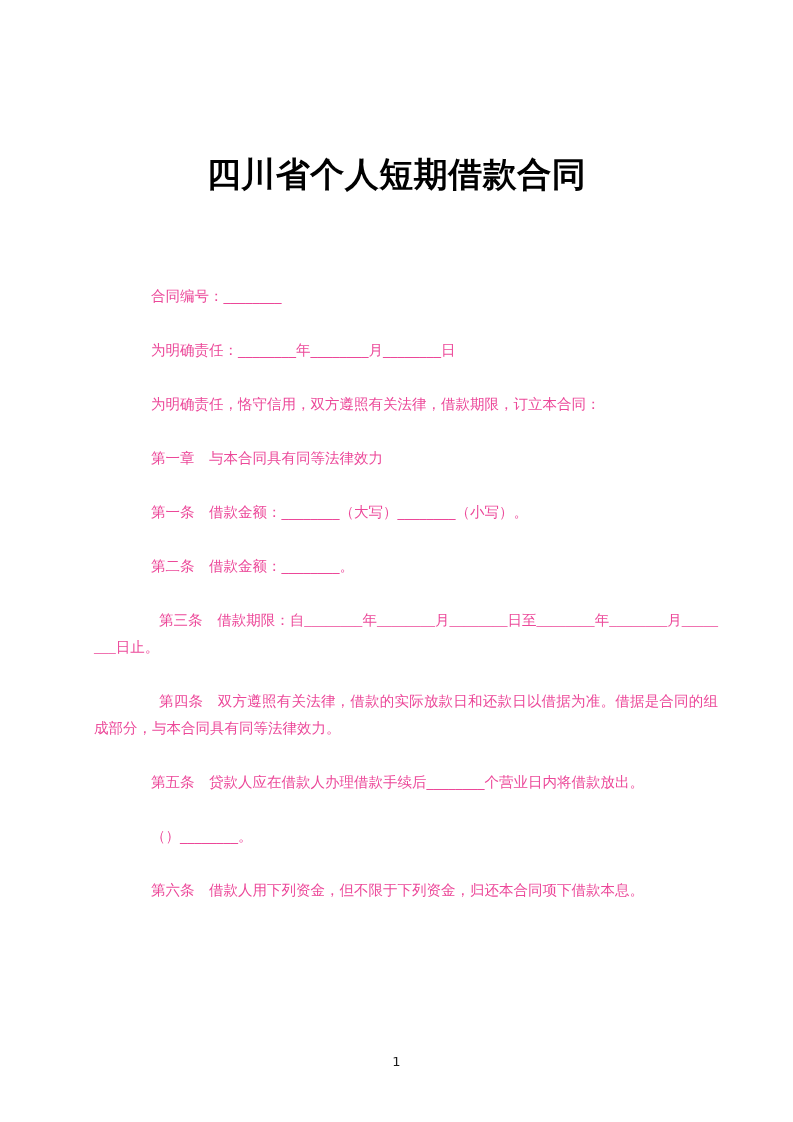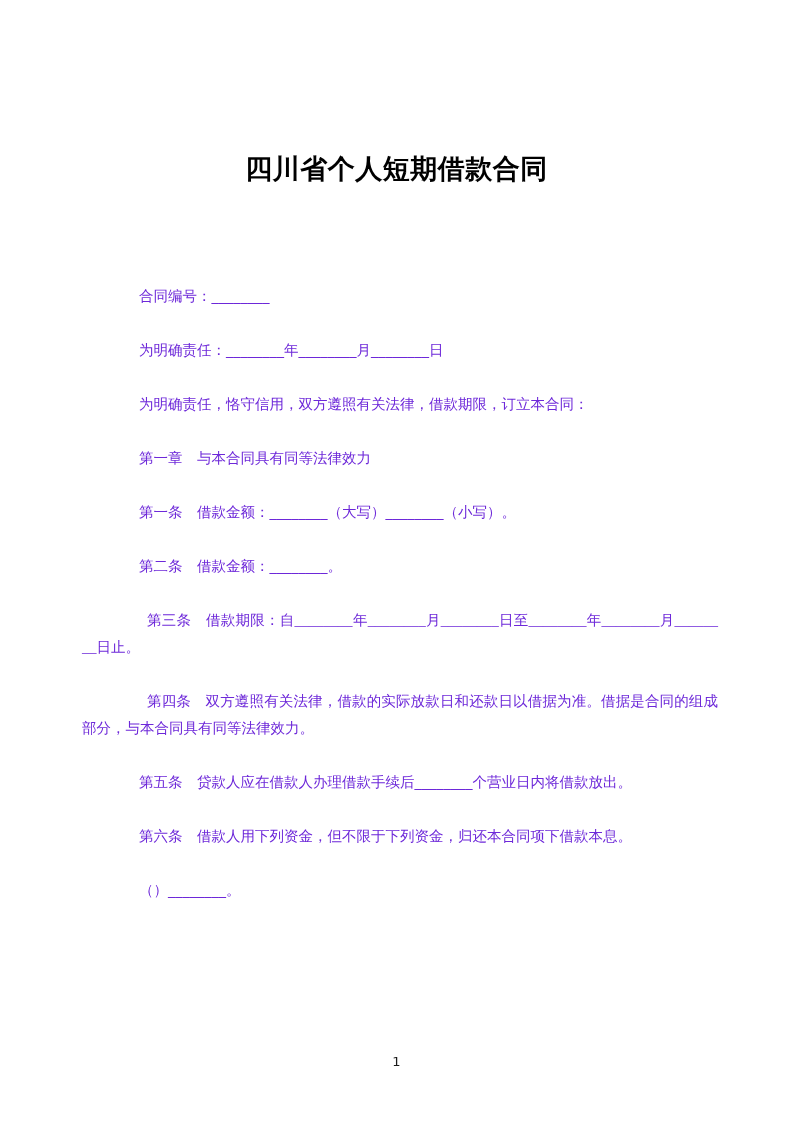--- a/index.html
+++ b/index.html
@@ -22,43 +22,43 @@
     background: #ffffff;
   }
 
   
   .doc-title {
     position: absolute;
     left: 0;
     right: 0;
     top: 131px;
     text-align: center;
-    font-size: 27px;
+    font-size: 34px;
     font-weight: bold;
     letter-spacing: 0.5px;
     line-height: 40px;
     white-space: nowrap;
   }
 
   
   .body-block {
     position: absolute;
     left: 78px;
     top: 283px;
     width: 640px;
   }
 
   .para {
     font-size: 14.5px;
     line-height: 27px;
-    margin: 0 0 27px 4px;
+    margin: 0 0 27px 16px;
     text-align: justify;
     text-justify: inter-ideograph;
     word-break: break-all;
-    color: #6d28d9;
+    color: #ec4899;
   }
   .para:last-child { margin-bottom: 0; }
 
   
   .indent-0 { padding-left: 57px; }
   
   .indent-hang {
     padding-left: 0;
     text-indent: 65px;
     font-family: Liberation Serif, serif;
@@ -98,21 +98,21 @@
     <p class="para indent-0">第一条　借款金额：________（大写）________（小写）。</p>
 
     <p class="para indent-0">第二条　借款金额：________。</p>
 
     <p class="para indent-hang">第三条　借款期限：自________年________月________日至________年________月________日止。</p>
 
     <p class="para indent-hang">第四条　双方遵照有关法律，借款的实际放款日和还款日以借据为准。借据是合同的组成部分，与本合同具有同等法律效力。</p>
 
     <p class="para indent-0">第五条　贷款人应在借款人办理借款手续后________个营业日内将借款放出。</p>
 
+    <p class="para indent-0">（）________。</p>
+
     <p class="para indent-0">第六条　借款人用下列资金，但不限于下列资金，归还本合同项下借款本息。</p>
-
-    <p class="para indent-0">（）________。</p>
 
   </div>
 
   <div class="page-number">1</div>
 
 </div>
 
 </body></html>

